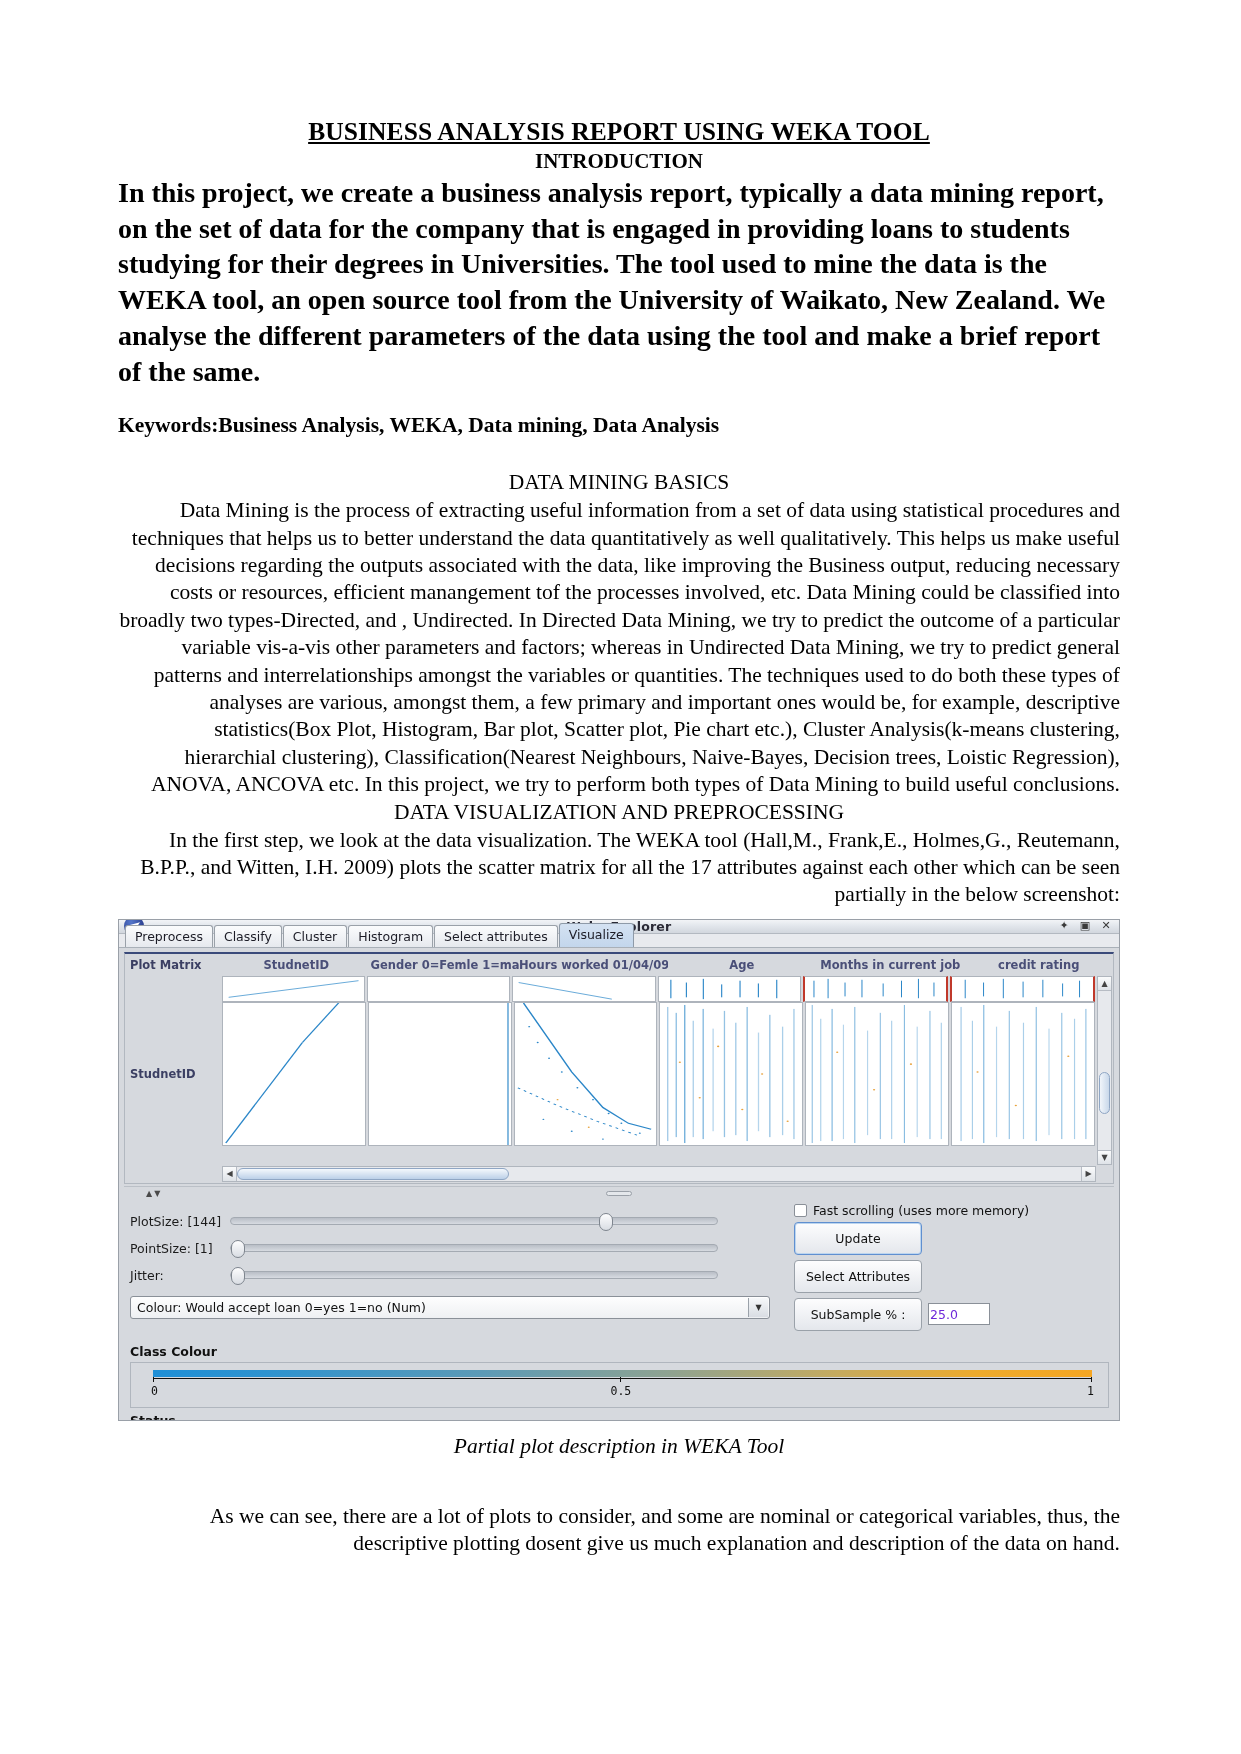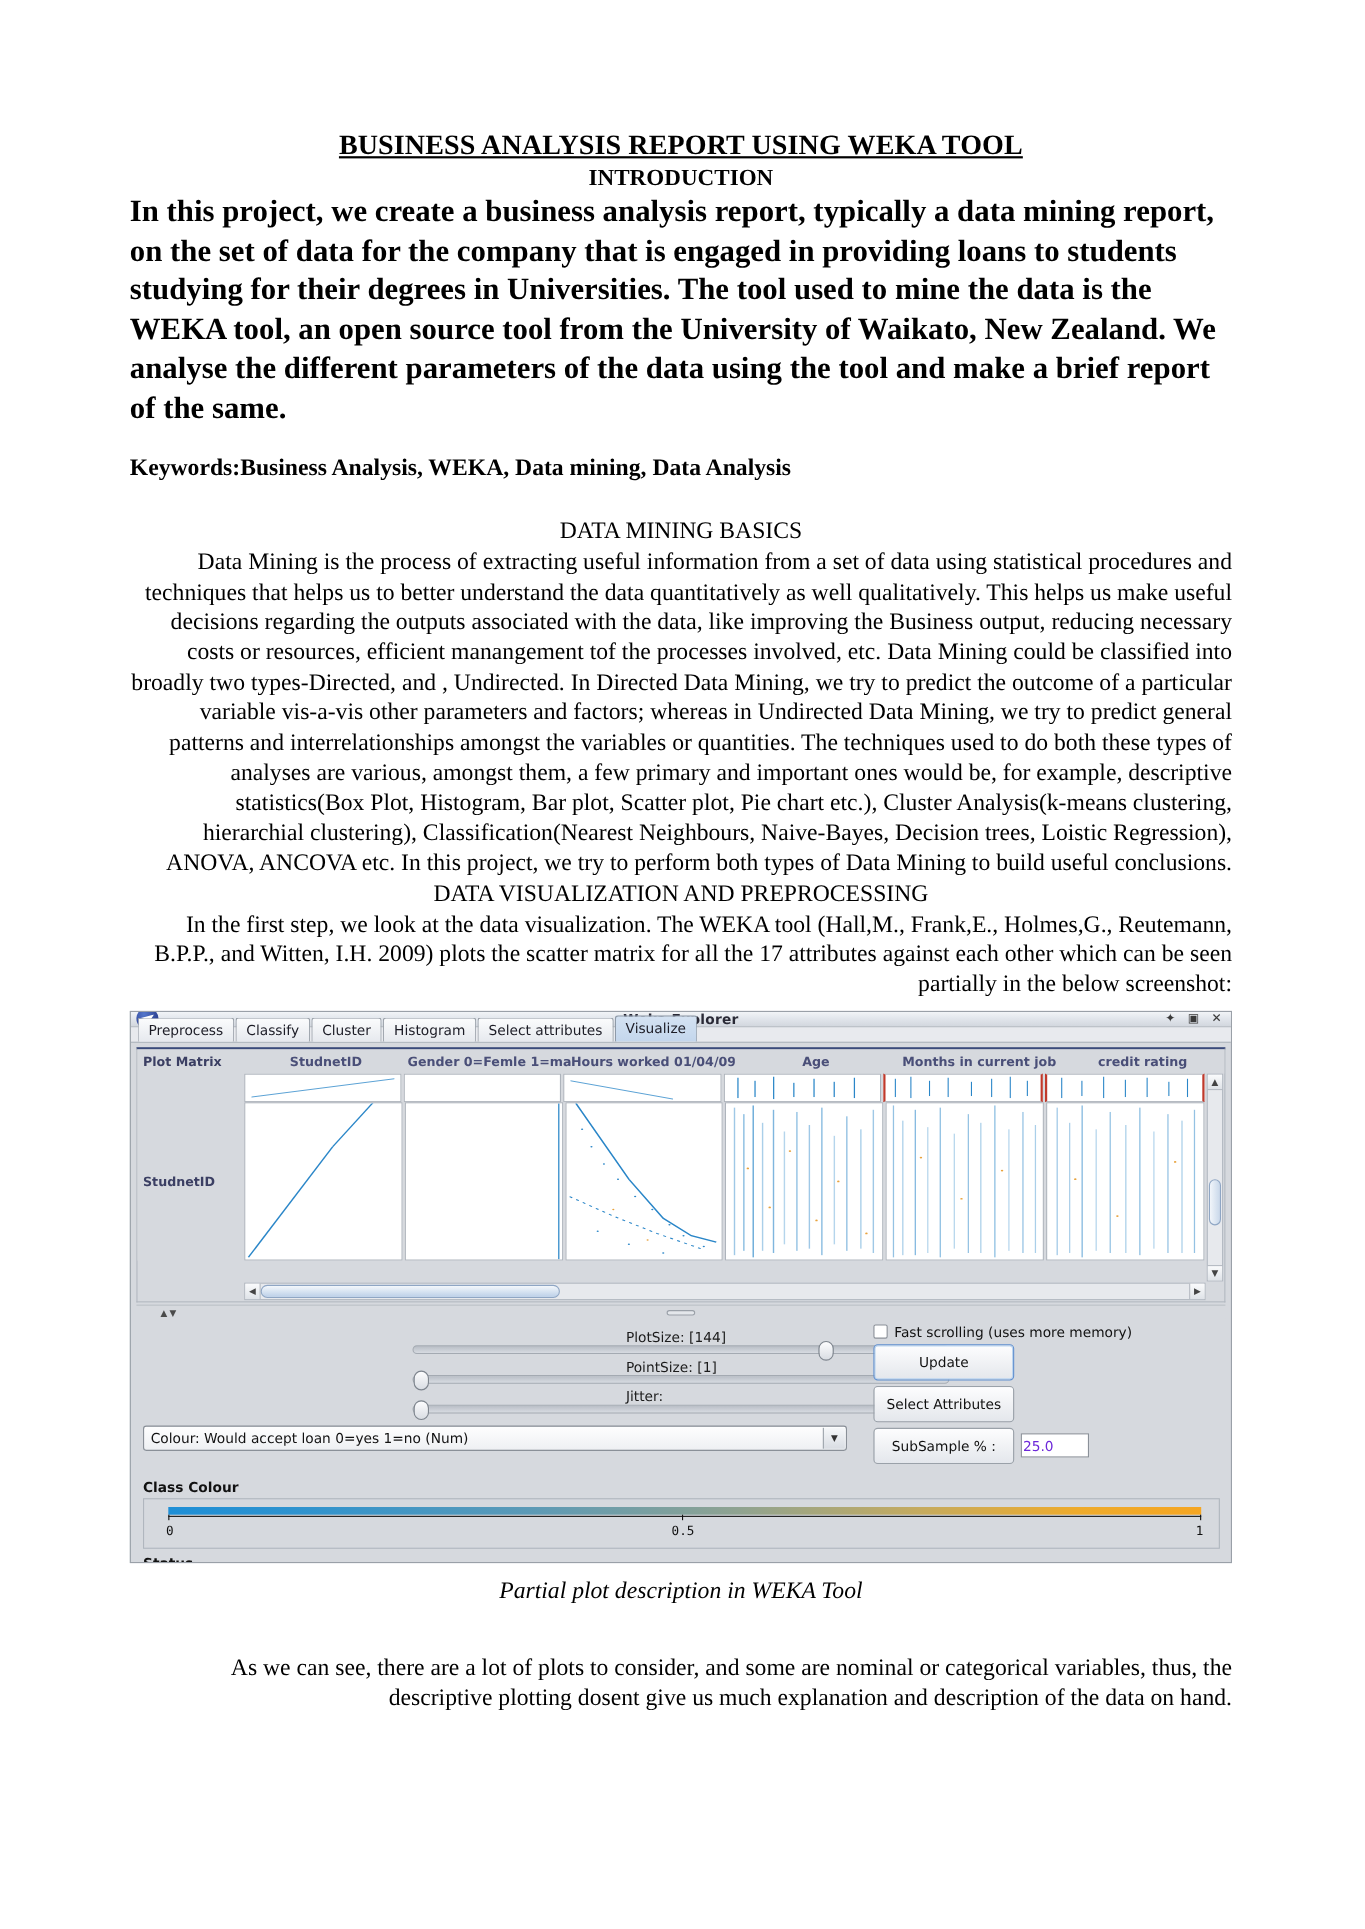--- a/index.html
+++ b/index.html
@@ -270,21 +270,21 @@
   .splitter .tri { position:absolute; left: 22px; top:2px; font-size: 8px; color:#4a4a4a; letter-spacing:2px;}
   .splitter .grip { position:absolute; left: 50%; transform: translateX(-50%); top: 4px; width: 26px; height: 5px;
                     border: 1px solid #9aa0a8; border-radius: 3px; background:#e4e7eb;}
 
   .controls {
     margin: 0 5px;
     padding: 9px 6px 4px 6px;
     position: relative;
     height: 120px;
   }
-  .ctrl-row { display: flex; align-items: center; height: 27px; flex-direction: column; }
+  .ctrl-row { display: flex; align-items: center; height: 27px; }
   .ctrl-label { width: 100px; font-size: 12.5px; color: #1b1b1b; }
   .slider {
     position: relative;
     height: 8px;
     background: linear-gradient(to bottom,#b9bec6,#d7dbe1);
     border: 1px solid #a4aab2;
     border-radius: 4px;
     width: 488px;
   }
   .knob {

